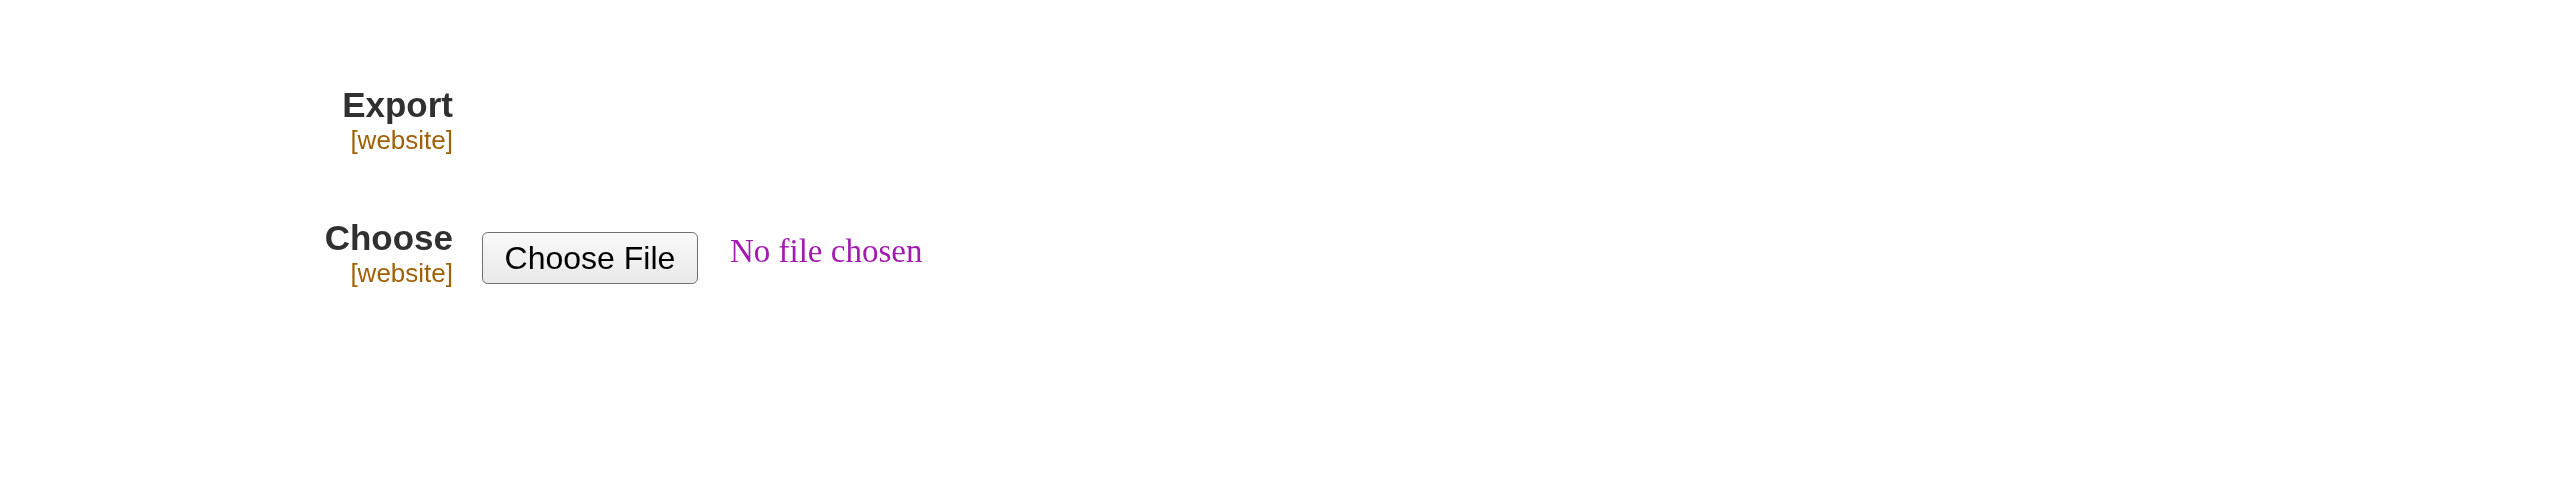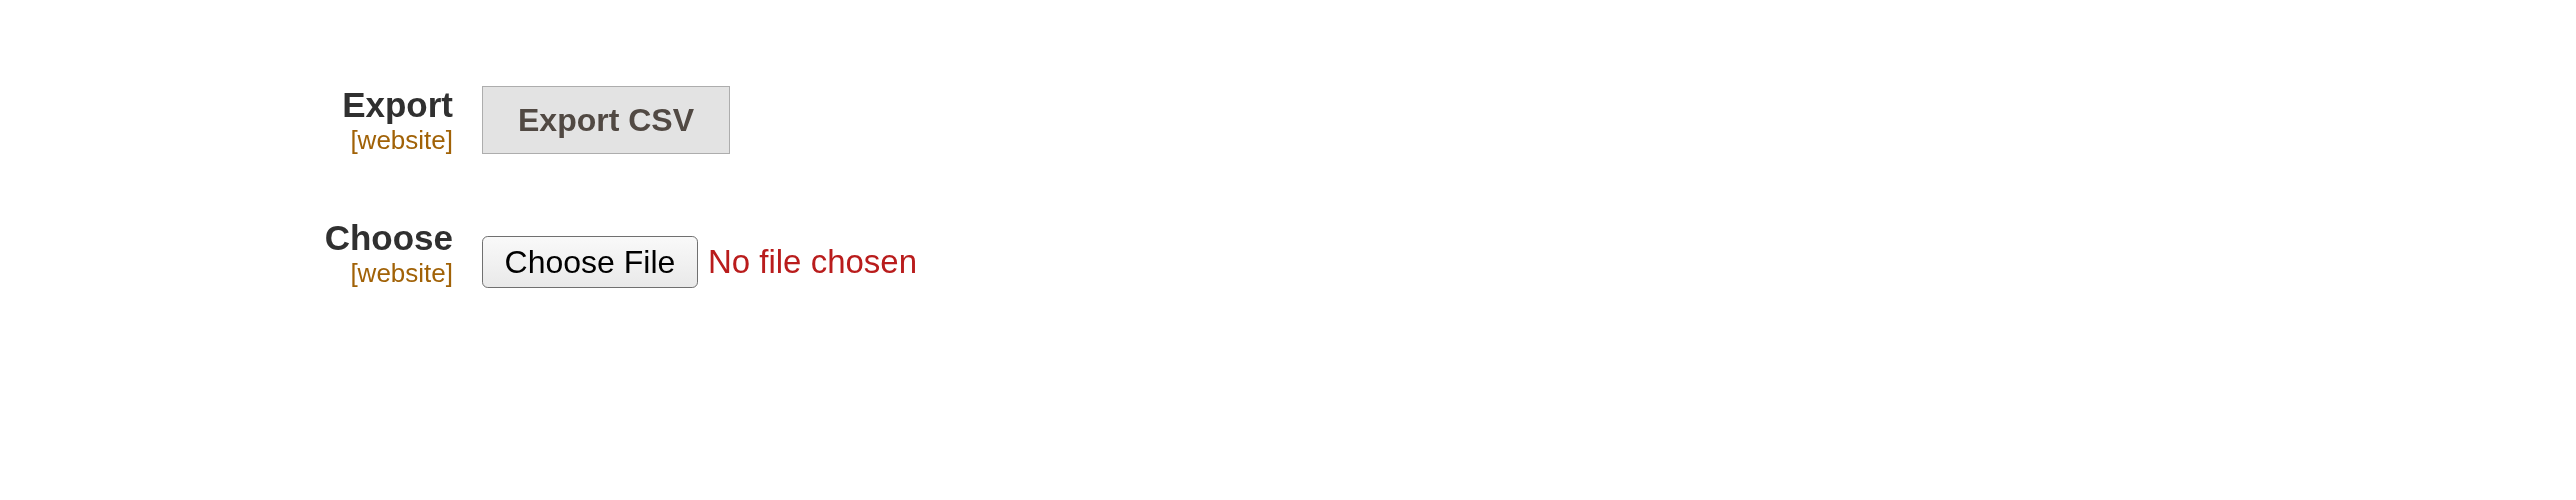--- a/index.html
+++ b/index.html
@@ -11,21 +11,21 @@
     font-family: Arial, Helvetica, sans-serif;
     color: #303030;
   }
   .form {
     padding-top: 86px;
     padding-left: 309px;
     font-size: 35px;
   }
   .row {
     display: flex;
-    align-items: flex-end;
+    align-items: flex-start;
     margin-bottom: 65px;
   }
   .label-col {
     width: 144px;
     text-align: right;
     padding-right: 29px;
     line-height: 1.1;
   }
   .label-main {
     font-weight: 700;
@@ -61,39 +61,38 @@
     font-family: inherit;
     font-size: 32px;
     font-weight: 400;
     color: #000;
     padding: 7.2px 21.6px;
     border: 1.4px solid #707070;
     border-radius: 5.8px;
     cursor: pointer;
     line-height: 1.1;
     background: linear-gradient(#f9f9f9, #e9e9e9);
+    margin-top: 13px;
   }
   .file-status {
-    margin-left: 10px;
+    margin-left: 32px;
     font-size: 33px;
-    color: #b91c1c;
+    color: #a21caf;
+    font-family: Liberation Serif, serif;
   }
 </style>
 </head>
 <body>
 
 <div class="form">
 
   <div class="row">
     <div class="label-col">
       <span class="label-main">Export</span>
       <span class="label-scope">[website]</span>
-    </div>
-    <div class="control-col">
-      <button class="btn-export" type="button">Export CSV</button>
     </div>
   </div>
 
   <div class="row">
     <div class="label-col">
       <span class="label-main">Choose</span>
       <span class="label-scope">[website]</span>
     </div>
     <div class="control-col">
       <div class="file-picker">

